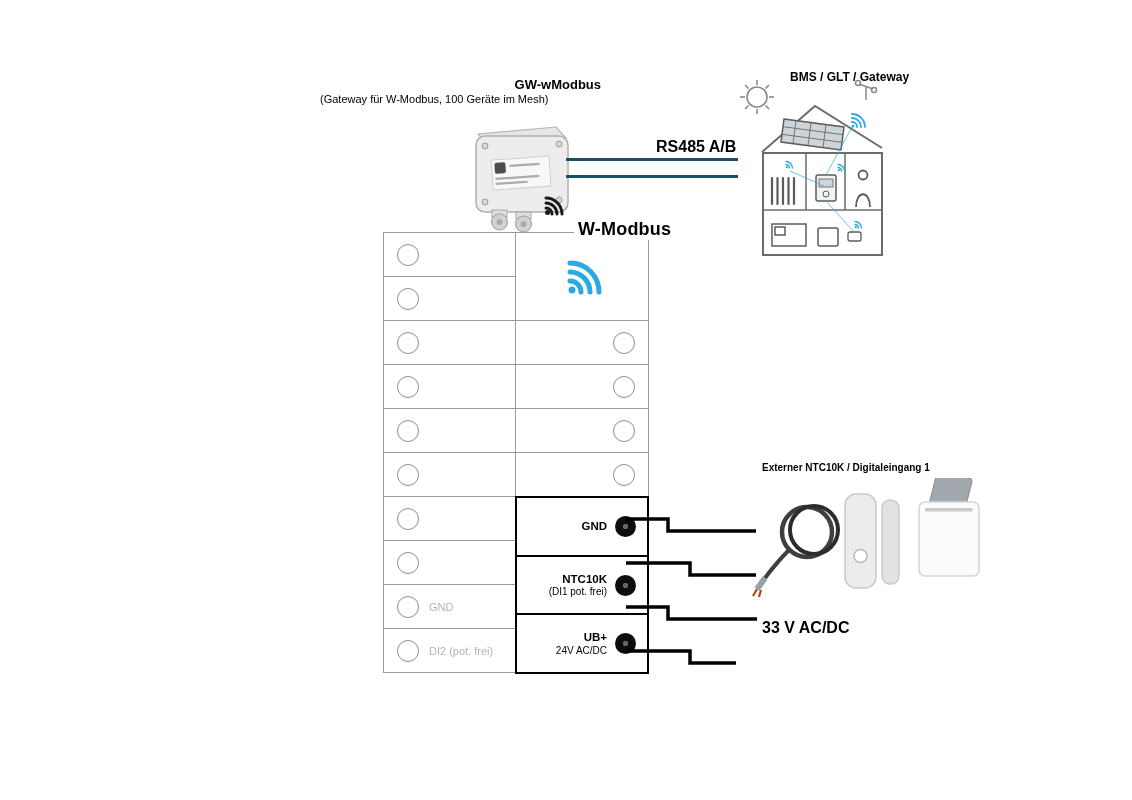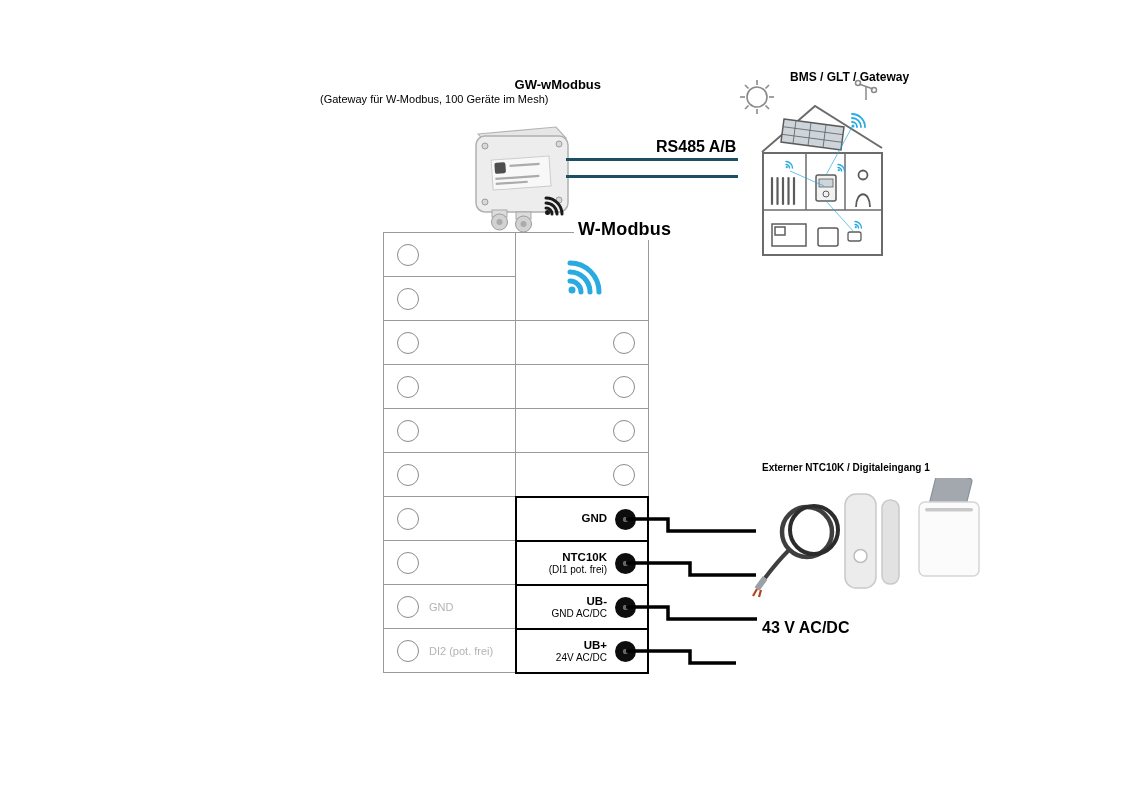--- a/index.html
+++ b/index.html
@@ -227,27 +227,20 @@
     </div>
     <div class="tcell">
       <span class="tlabels">
         <span class="tmain">NTC10K</span>
         <span class="tsub">(DI1 pot. frei)</span>
       </span>
       <span class="tdot"></span>
     </div>
     <div class="tcell">
       <span class="tlabels">
-        <span class="tmain">UB-</span>
-        <span class="tsub">GND AC/DC</span>
-      </span>
-      <span class="tdot"></span>
-    </div>
-    <div class="tcell">
-      <span class="tlabels">
         <span class="tmain">UB+</span>
         <span class="tsub">24V AC/DC</span>
       </span>
       <span class="tdot"></span>
     </div>
   </div>
 
   <svg class="abs overlay" width="1132" height="800" viewBox="0 0 1132 800">
     <g stroke="#000" stroke-width="3.5" fill="none">
       <polyline points="626,519 668,519 668,531 756,531"></polyline>
@@ -273,15 +266,15 @@
       <circle cx="115.5" cy="78" r="6.5" fill="#ffffff" stroke="#bdbdbd" stroke-width="1.5"></circle>
       <rect x="137" y="22" width="17" height="84" rx="8" fill="#e2e2e2" stroke="#c9c9c9" stroke-width="1.5"></rect>
     </g>
     <g>
       <rect x="186" y="-4" width="36" height="50" rx="3" transform="rotate(14 204 21)" fill="#a2a8ae" stroke="#8b9197" stroke-width="1.2"></rect>
       <rect x="174" y="24" width="60" height="74" rx="6" fill="#fbfbfb" stroke="#d5d5d5" stroke-width="1.5"></rect>
       <rect x="180" y="30" width="48" height="3.5" rx="1.7" fill="#c9c9c9"></rect>
     </g>
   </svg>
 
-  <div class="abs t-bold" style="left:762px;top:619px;font-size:16px;">43 V AC/DC</div>
+  <div class="abs t-bold" style="left:762px;top:619px;font-size:16px;">33 V AC/DC</div>
 
 </div>
 
 </body></html>

